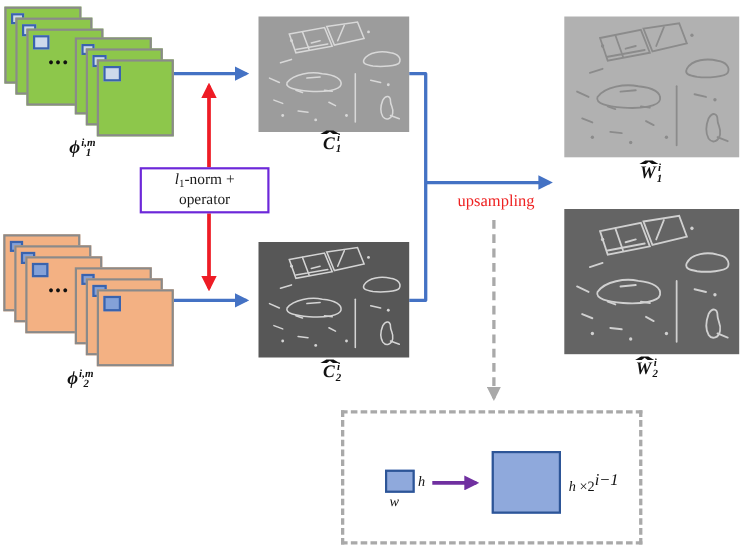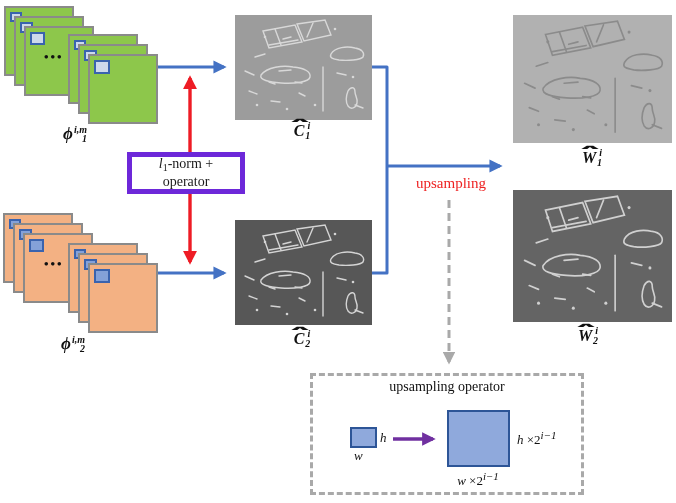--- a/index.html
+++ b/index.html
@@ -23,25 +23,25 @@
   .sq.s5 .corner{width:13px;height:11px;}
   .sq.s6 .corner{width:16px;height:14px;}
   .dots{position:absolute;font-weight:bold;font-size:13px;letter-spacing:2px;color:#111;}
 
   
   .math-label{position:absolute;font-style:italic;font-weight:bold;font-size:17px;color:#111;text-align:center;}
   .map-label{position:absolute;font-style:italic;font-weight:bold;font-size:16px;color:#111;text-align:center;}
   .hatwrap{position:relative;display:inline-block;}
   .hat{position:absolute;left:56%;top:-0.62em;transform:translateX(-50%) scaleX(3.4) scaleY(0.55);
        font-style:normal;font-size:10px;font-weight:bold;}
-  .stack-ss{display:inline-block;vertical-align:-0.30em;line-height:0.95;font-size:10px;margin-left:1px;text-align:right;}
+  .stack-ss{display:inline-block;vertical-align:-0.30em;line-height:0.95;font-size:10px;margin-left:1px;text-align:center;}
   .stack-ss span{display:block;}
 
   
-  .norm-box{position:absolute;left:127px;top:152px;width:118px;height:42px;border:5px solid #6d28d9;
+  .norm-box{position:absolute;left:127px;top:152px;width:118px;height:42px;border:2px solid #6d28d9;
             background:#ffffff;box-sizing:border-box;display:flex;flex-direction:column;align-items:center;
             justify-content:center;font-size:14px;color:#1a1a1a;line-height:1.2;}
   .nvar{font-style:italic;}
   .nsub{font-size:10px;vertical-align:-3px;}
 
   
   .map{position:absolute;overflow:hidden;}
   .map svg{display:block;width:100%;height:100%;}
   .map-c1{left:235px;top:15px;width:137px;height:105px;background:#9c9c9c;color:#d8d8d8;}
   .map-c2{left:235px;top:220px;width:137px;height:105px;background:#575757;color:#d4d4d4;}
@@ -53,21 +53,21 @@
 
   
   .up-box{position:absolute;left:310px;top:373px;width:274px;height:122px;border:3px dashed #a9a9a9;
           box-sizing:border-box;background:transparent;}
   .up-title{position:absolute;left:310px;top:379px;width:274px;text-align:center;font-size:14px;color:#111;}
   .blue-sq{position:absolute;border:2px solid #2d5597;background:#8fa9dc;box-sizing:border-box;}
   .sq-small{left:350px;top:427px;width:27px;height:21px;}
   .sq-large{left:447px;top:410px;width:63px;height:57px;}
   .dim-label{position:absolute;font-size:13px;color:#111;}
   .ivar{font-style:italic;}
-  .dim-label sup{font-size:11px;font-style:italic;text-align:right;}
+  .dim-label sup{font-size:15px;font-style:italic;text-align:right;}
 </style>
 </head>
 <body>
 
 <div id="canvas">
 
   <svg width="0" height="0" style="position:absolute" aria-hidden="true">
     <defs>
       <symbol id="scene" viewBox="0 0 137 105" preserveAspectRatio="none">
         <g fill="none" stroke="currentColor" stroke-width="1.4" stroke-linecap="round">
@@ -207,25 +207,21 @@
   <div class="map-label" style="left:552px;top:148px;width:80px">
     <span class="hatwrap"><span class="hat">∧</span><span>W</span></span><span class="stack-ss"><span>i</span><span>1</span></span>
   </div>
   <div class="map-label" style="left:548px;top:326px;width:80px">
     <span class="hatwrap"><span class="hat">∧</span><span>W</span></span><span class="stack-ss"><span>i</span><span>2</span></span>
   </div>
 
   <div class="flow-word" style="left:401px;top:175px">upsampling</div>
 
   <div class="up-box"></div>
-  <div class="up-title">upsampling operator</div>
   <div class="blue-sq sq-small"></div>
   <div class="blue-sq sq-large"></div>
   <div class="dim-label ivar" style="left:380px;top:430px">h</div>
   <div class="dim-label ivar" style="left:354px;top:448px">w</div>
   <div class="dim-label" style="left:517px;top:429px">
     <span class="ivar">h</span> <span>×</span><span>2</span><sup>i−1</sup>
   </div>
-  <div class="dim-label" style="left:438px;top:470px;width:80px;text-align:center">
-    <span class="ivar">w</span> <span>×</span><span>2</span><sup>i−1</sup>
-  </div>
 
 </div>
 
 </body></html>

